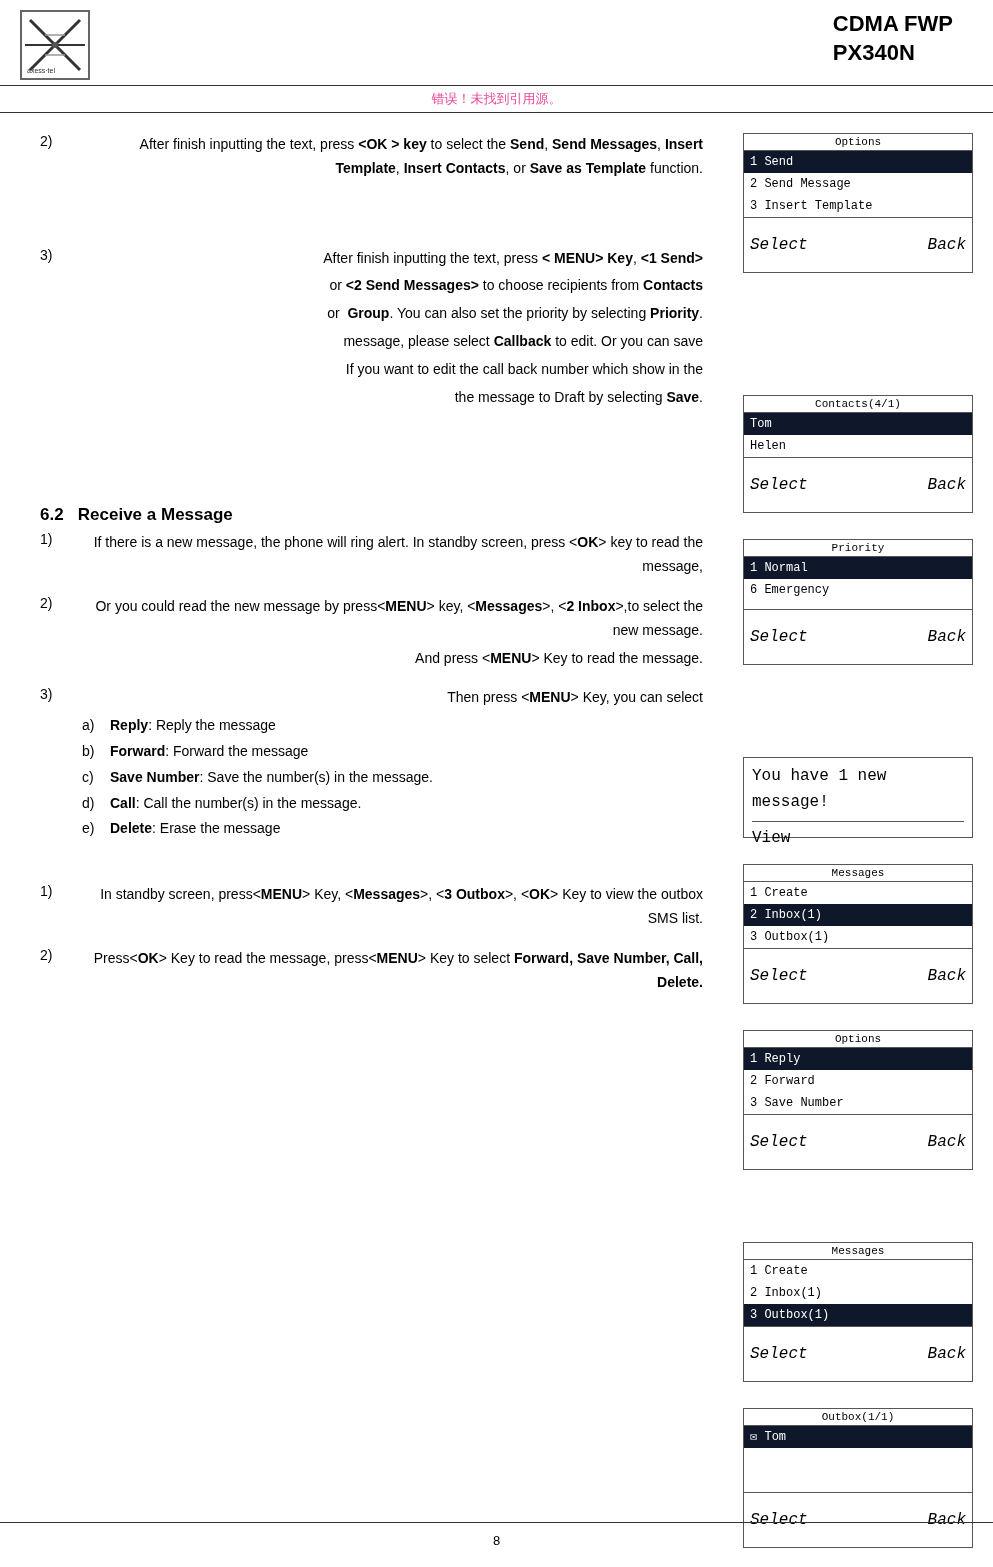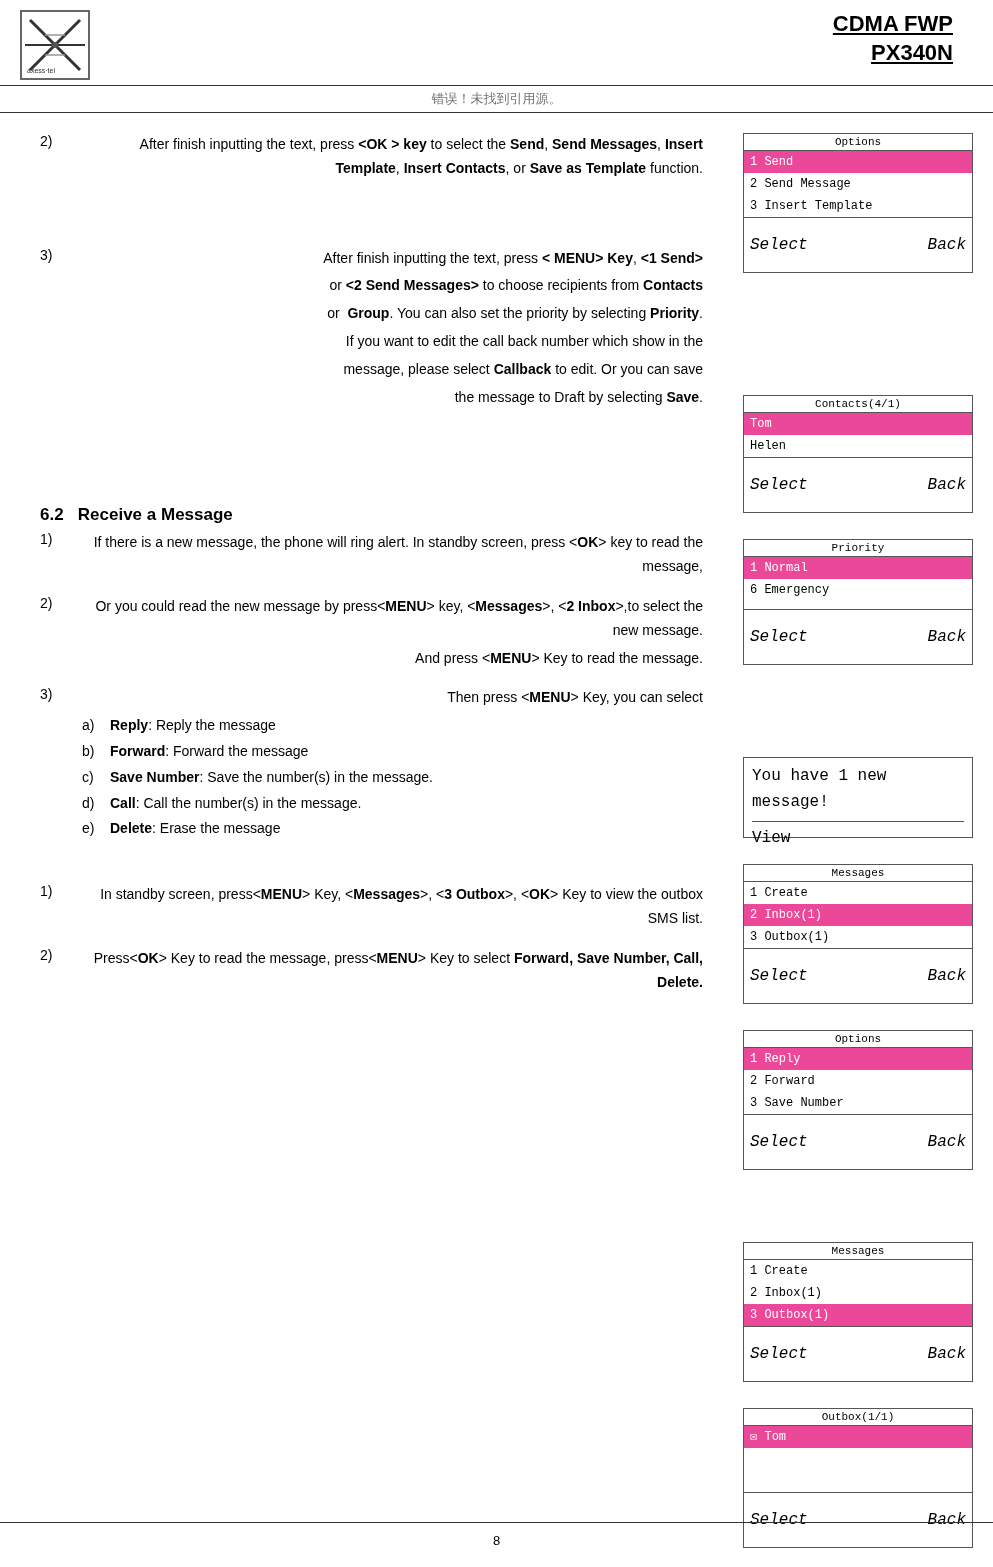--- a/index.html
+++ b/index.html
@@ -26,32 +26,30 @@
       width: 70px;
       height: 70px;
       border: 2px solid #666;
       display: flex;
       align-items: center;
       justify-content: center;
       margin-right: 10px;
     }
     .logo-svg { width: 60px; height: 60px; }
     .title-area {
-      text-align: right;
-      text-decoration: underline;
     }
     .title-area h1 {
       font-size: 22px;
       font-weight: bold;
       line-height: 1.3;
     }
     .error-text {
       text-align: center;
       font-size: 13px;
-      color: #737373;
+      color: #ec4899;
       padding: 4px 0;
       border-bottom: 1px solid #333;
     }
     .page-body {
       display: flex;
       padding: 0;
     }
     .content-area {
       flex: 1;
       padding: 20px 30px 20px 40px;
@@ -111,21 +109,21 @@
       padding: 2px 4px;
       border-bottom: 1px solid #555;
       font-size: 11px;
     }
     .phone-screen .screen-row {
       padding: 2px 6px;
       white-space: pre;
       line-height: 1.5;
     }
     .phone-screen .screen-row.highlighted {
-      background: #ec4899;
+      background: #0f172a;
       color: #fff;
     }
     .phone-screen .screen-footer {
       border-top: 1px solid #555;
       padding: 18px 6px;
       display: flex;
       justify-content: space-between;
       font-size: 16px;
       font-style: italic;
     }
@@ -191,22 +189,22 @@
     </div>
 
     <div style="height:50px;"></div>
 
     <div class="numbered-item">
       <div class="num-label">3)</div>
       <div class="item-content">
         <p>After finish inputting the text, press <strong>&lt; MENU&gt; Key</strong>, <strong>&lt;1 Send&gt;</strong></p>
         <p>&nbsp;&nbsp;or <strong>&lt;2 Send Messages&gt;</strong> to choose recipients from <strong>Contacts</strong></p>
         <p>&nbsp;&nbsp;or&nbsp; <strong>Group</strong>. You can also set the priority by selecting <strong>Priority</strong>.</p>
+        <p>message, please select <strong>Callback</strong> to edit. Or you can save</p>
         <p>&nbsp;&nbsp;If you want to edit the call back number which show in the</p>
-        <p>message, please select <strong>Callback</strong> to edit. Or you can save</p>
         <p>the message to Draft by selecting <strong>Save</strong>.</p>
       </div>
     </div>
 
     <div style="height:80px;"></div>
 
     <div class="content-section">
       <div class="section-title">6.2&nbsp;&nbsp;&nbsp;Receive a Message</div>
 
       <div class="numbered-item">

